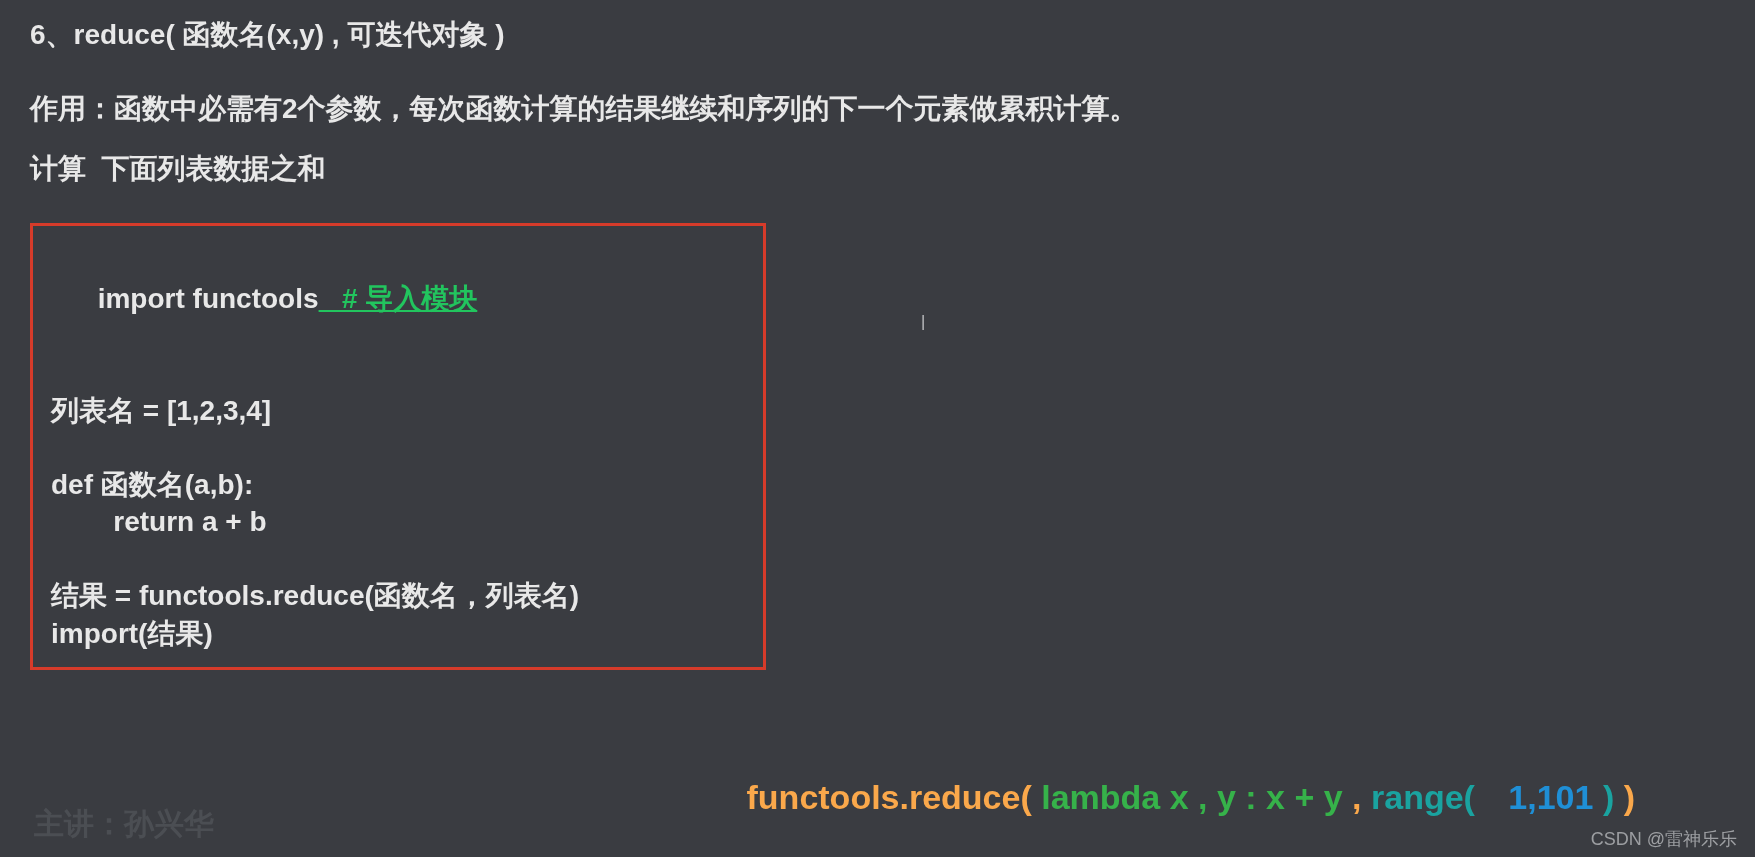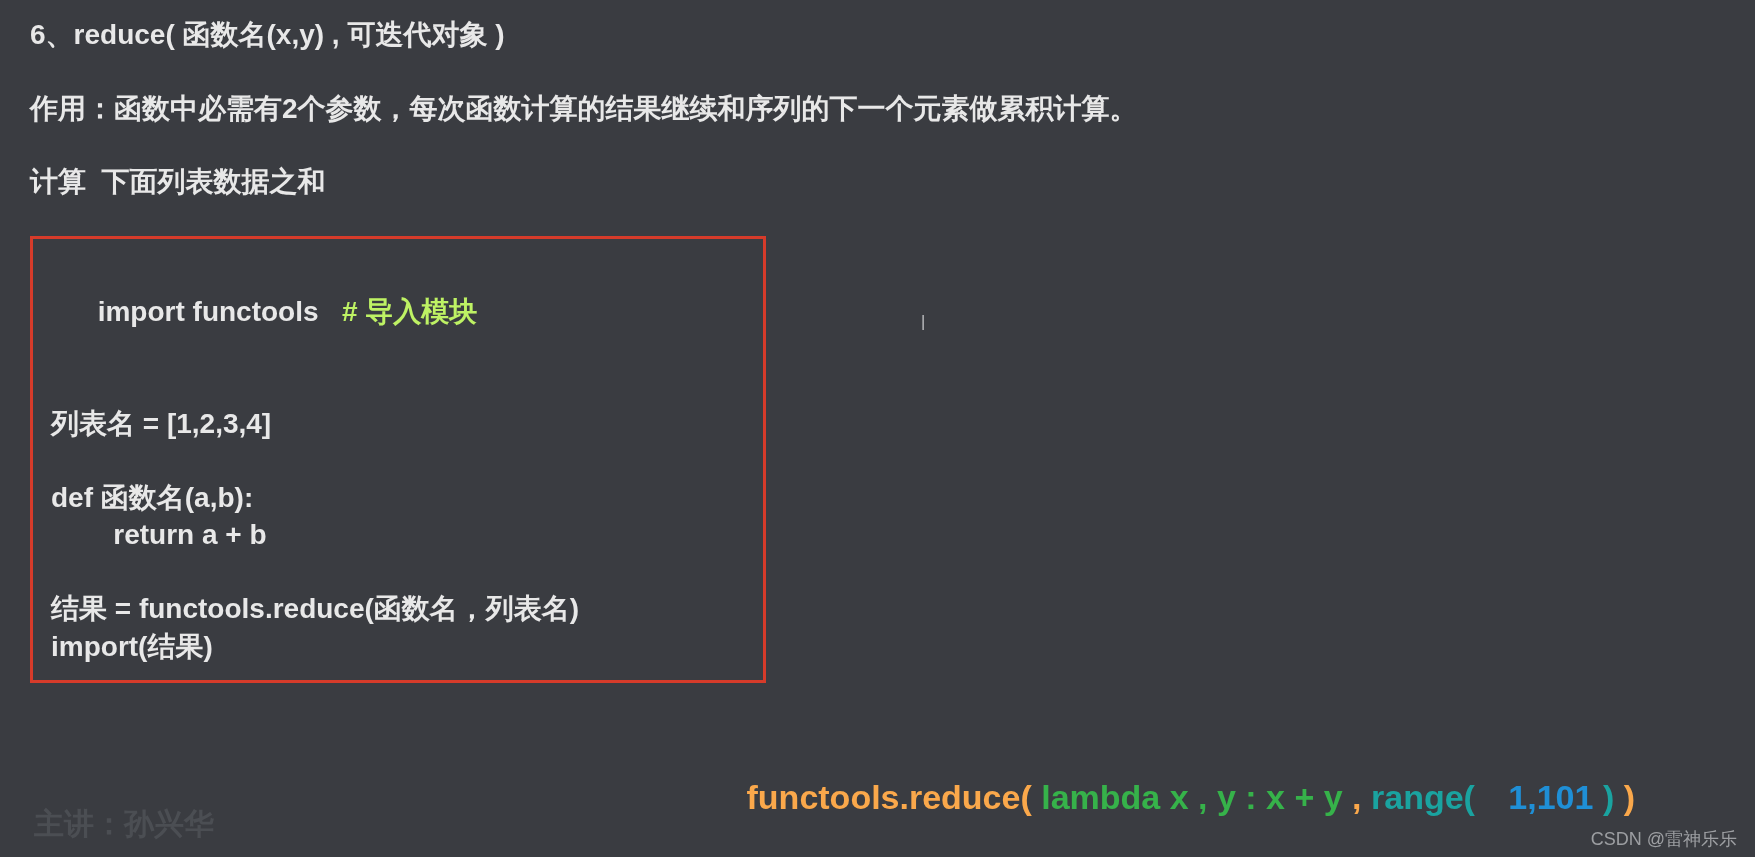--- a/index.html
+++ b/index.html
@@ -17,36 +17,36 @@
     padding: 10px 30px 0 30px;
   }
   .line {
     font-weight: bold;
     font-size: 28px;
     line-height: 1.35;
     margin-bottom: 36px;
     white-space: pre;
   }
   .line.first { margin-top: 6px; margin-bottom: 36px; }
-  .line.desc  { margin-bottom: 35px; }
+  .line.desc  { margin-bottom: 22px; }
 
   .codebox {
     border: 3px solid #d63b2a;
     padding: 16px 18px 14px 18px;
     width: 694px;
     margin-top: 4px;
   }
   .codeline {
     font-weight: bold;
     font-size: 28px;
     line-height: 1.35;
     white-space: pre;
   }
   .gap { height: 36px; }
-  .comment { color: #bef264; }
+  .comment { color: #22c55e; text-decoration: underline; }
 
   .cursor {
     position: absolute;
     left: 920px;
     top: 310px;
     font-size: 22px;
     color: #b7b8ba;
     transform: scaleX(0.7);
   }
 

